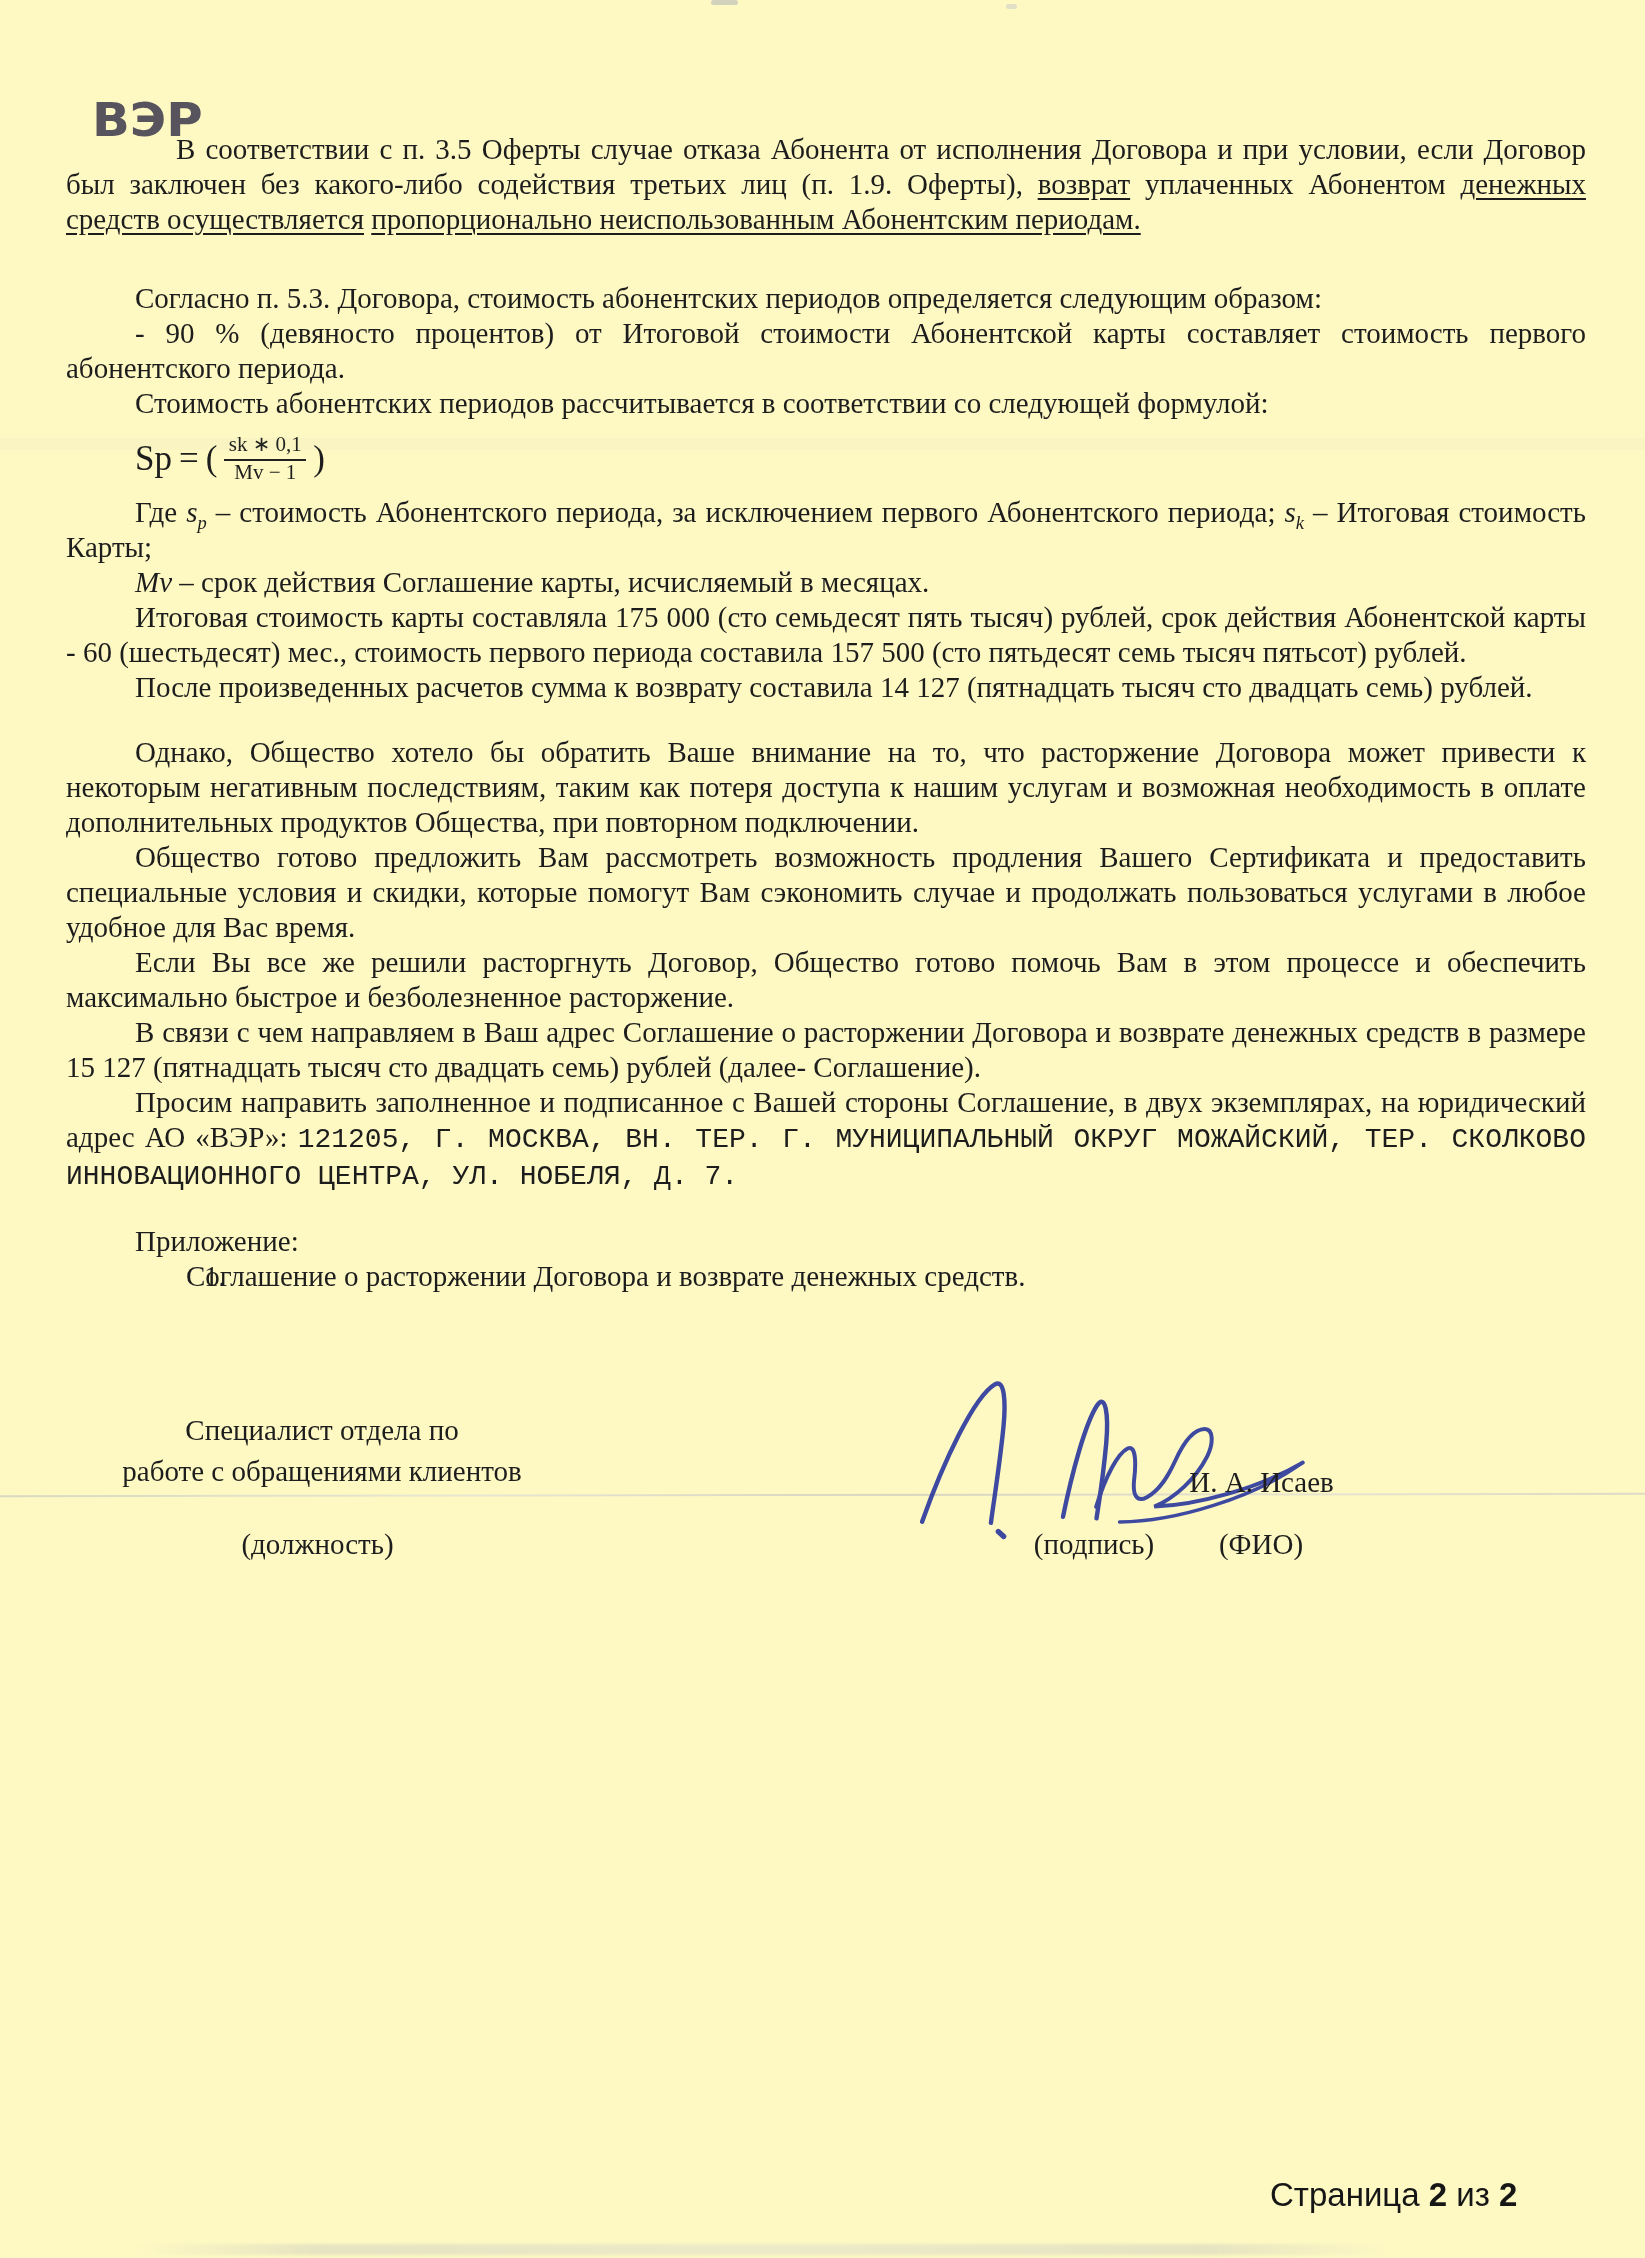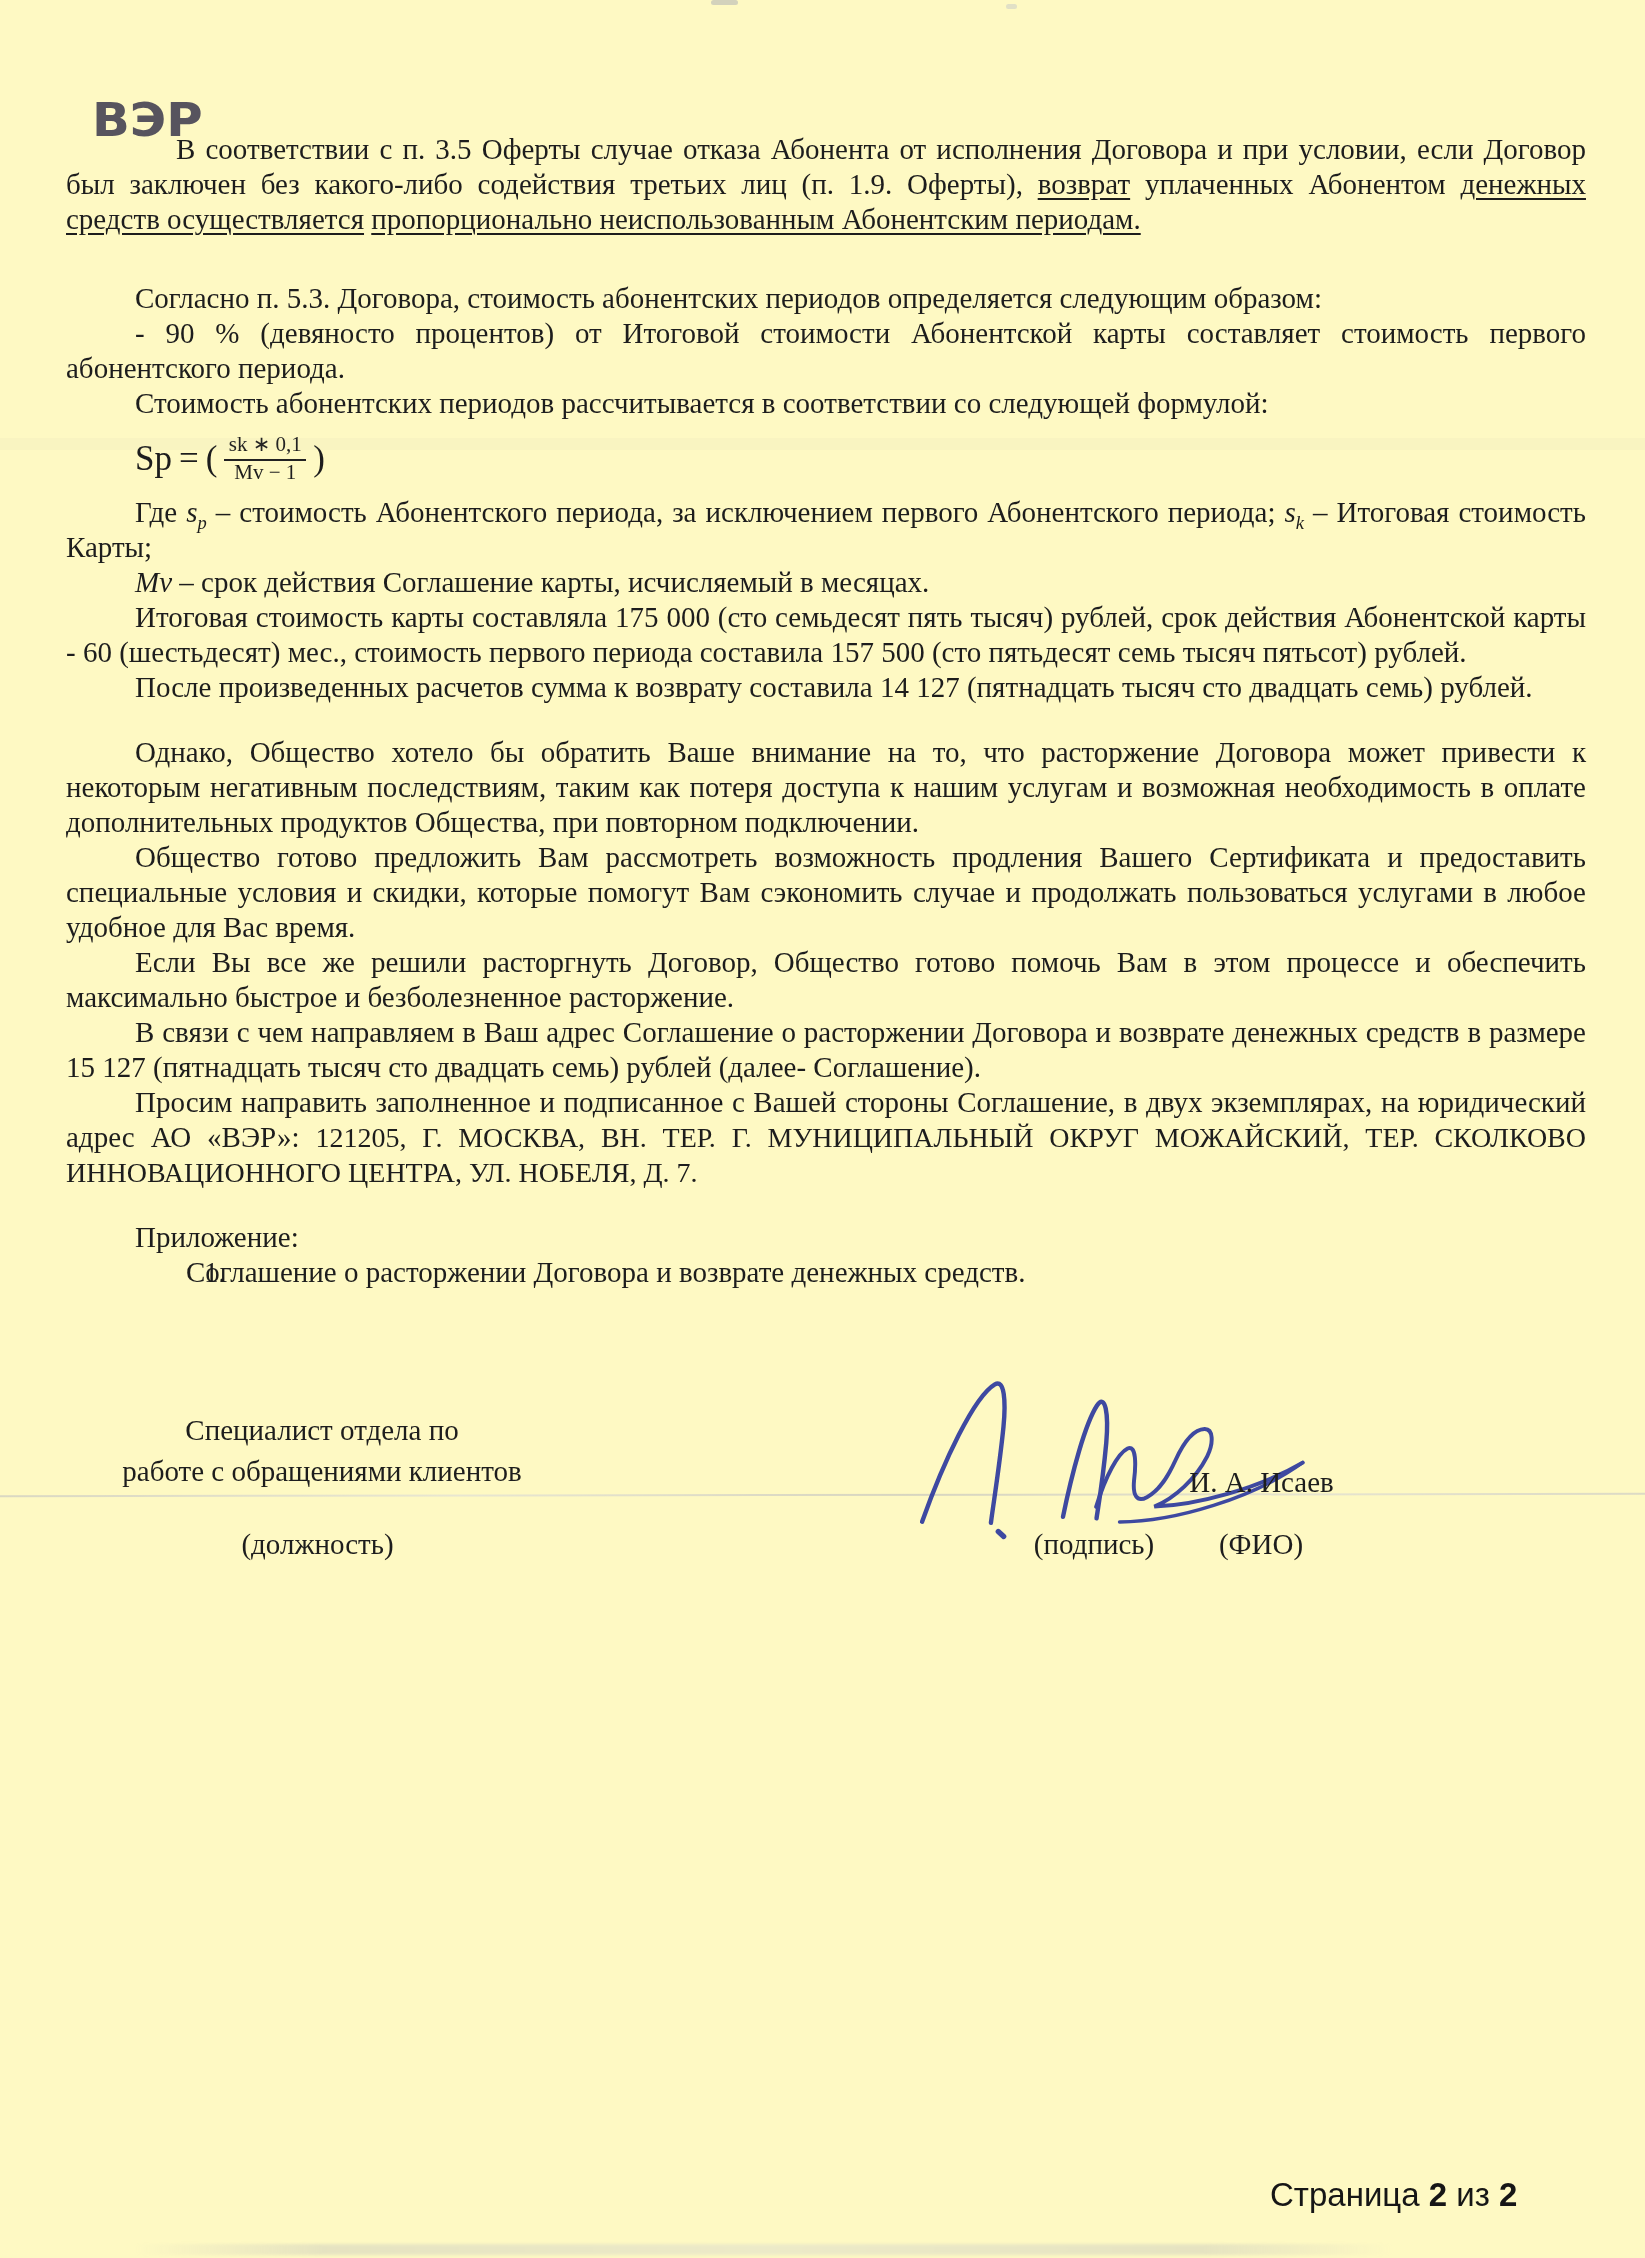--- a/index.html
+++ b/index.html
@@ -22,21 +22,21 @@
   
   .content{
     position:absolute;left:66px;top:132px;width:1520px;
     font-size:29px;line-height:35px;text-align:justify;
   }
   .content p{margin:0;text-indent:69px;}
   p.first{text-indent:110px;}
   p.sp-top{margin-top:44px;}
   p.gap{margin-top:30px;}
   .u{text-decoration:underline;text-underline-offset:4.4px;text-decoration-thickness:1.8px;}
-  .caps-sans{font-family:Liberation Serif, serif;font-size:28px;}
+  .caps-sans{font-family:Liberation Mono, monospace;font-size:28px;}
   .var{font-style:italic;}
   .sub{font-size:18.5px;font-style:italic;vertical-align:sub;line-height:0;}
   .li{text-indent:0;margin-left:113px;}
   .li-num{display:inline-block;width:51px;}
   
   .formula{
     margin:5.3px 0 3.5px 69px;text-indent:0;
     display:flex;align-items:center;gap:7px;height:65px;
   }
   .f-lhs,.f-eq,.f-paren{font-size:35px;}

